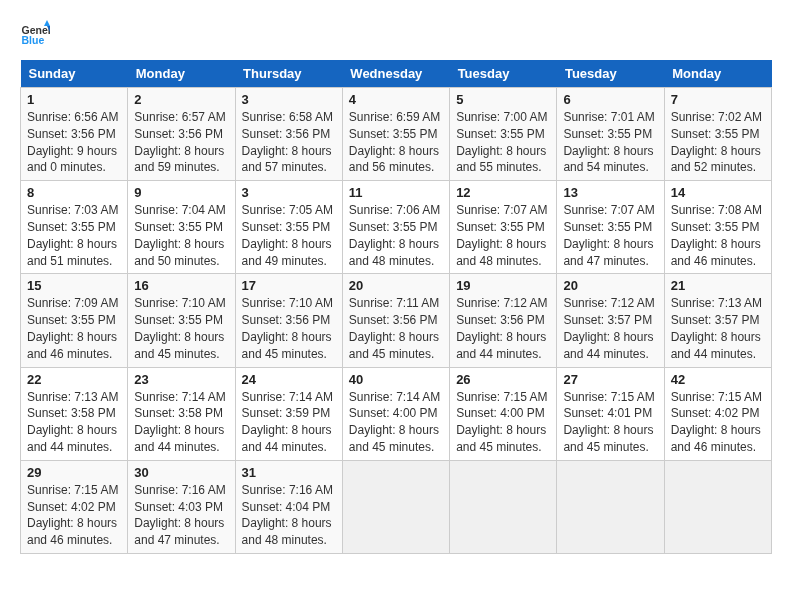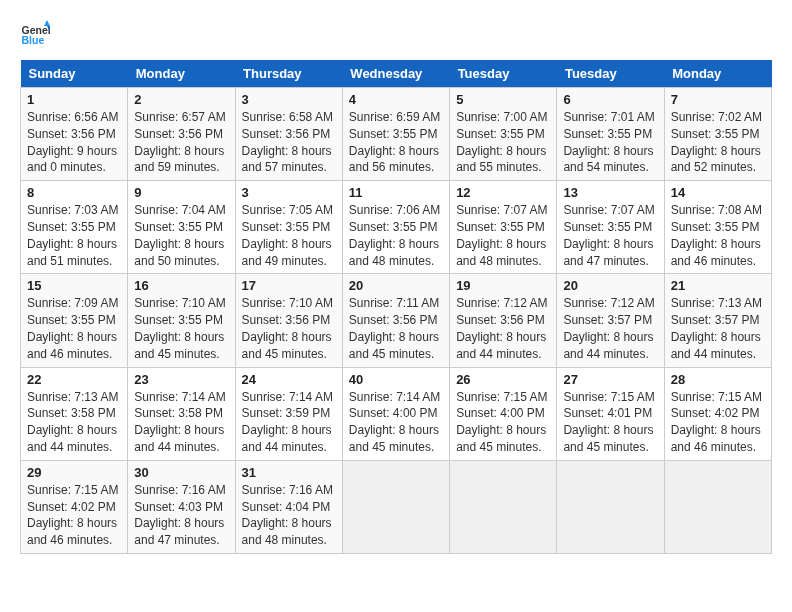--- a/index.html
+++ b/index.html
@@ -216,21 +216,21 @@
         </td>
         <td>
           <span class="day-num">26</span>
           <div class="day-info">Sunrise: 7:15 AM<br>Sunset: 4:00 PM<br>Daylight: 8 hours and 45 minutes.</div>
         </td>
         <td>
           <span class="day-num">27</span>
           <div class="day-info">Sunrise: 7:15 AM<br>Sunset: 4:01 PM<br>Daylight: 8 hours and 45 minutes.</div>
         </td>
         <td>
-          <span class="day-num">28</span>
+          <span class="day-num">42</span>
           <div class="day-info">Sunrise: 7:15 AM<br>Sunset: 4:02 PM<br>Daylight: 8 hours and 46 minutes.</div>
         </td>
       </tr>
       <tr>
         <td>
           <span class="day-num">29</span>
           <div class="day-info">Sunrise: 7:15 AM<br>Sunset: 4:02 PM<br>Daylight: 8 hours and 46 minutes.</div>
         </td>
         <td>
           <span class="day-num">30</span>

